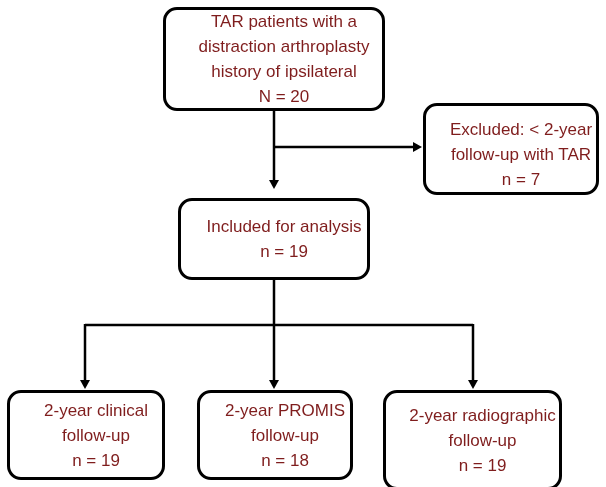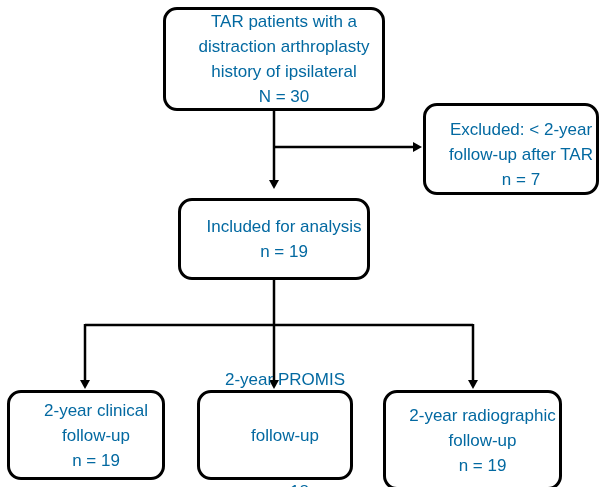--- a/index.html
+++ b/index.html
@@ -26,21 +26,21 @@
     position: absolute;
     box-sizing: border-box;
     border: 3px solid #000000;
     border-radius: 14px;
     background: #ffffff;
     display: flex;
     flex-direction: column;
     align-items: center;
     justify-content: center;
     text-align: center;
-    color: #0369a1;
+    color: #7f1d1d;
     font-size: 17px;
     line-height: 25px;
     font-weight: 400;
     padding-left: 20px;
   }
   .box .line {
     display: block;
     white-space: nowrap;
   }
 </style>
@@ -64,41 +64,41 @@
       <polygon points="274,389 269,380 279,380"></polygon>
       <polygon points="85,389 80,380 90,380"></polygon>
       <polygon points="473,389 468,380 478,380"></polygon>
     </g>
   </svg>
 
   <div class="box" style="left:163px; top:7px; width:222px; height:104px; line-height:25px;">
     <span class="line">TAR patients with a</span>
     <span class="line">distraction arthroplasty</span>
     <span class="line">history of ipsilateral</span>
-    <span class="line">N = 30</span>
+    <span class="line">N = 20</span>
   </div>
 
   <div class="box" style="left:423px; top:103px; width:176px; height:92px;justify-content:flex-end;">
     <span class="line">Excluded: &lt; 2-year</span>
-    <span class="line">follow-up after TAR</span>
+    <span class="line">follow-up with TAR</span>
     <span class="line">n = 7</span>
   </div>
 
   <div class="box" style="left:178px; top:198px; width:192px; height:82px;">
     <span class="line">Included for analysis</span>
     <span class="line">n = 19</span>
   </div>
 
   <div class="box" style="left:7px; top:390px; width:158px; height:90px;justify-content:center;">
     <span class="line">2-year clinical</span>
     <span class="line">follow-up</span>
     <span class="line">n = 19</span>
   </div>
 
-  <div class="box" style="left:197px; top:390px; width:156px; height:90px;gap:31px;">
+  <div class="box" style="left:197px; top:390px; width:156px; height:90px;">
     <span class="line">2-year PROMIS</span>
     <span class="line">follow-up</span>
     <span class="line">n = 18</span>
   </div>
 
   <div class="box" style="left:383px; top:390px; width:179px; height:100px;">
     <span class="line">2-year radiographic</span>
     <span class="line">follow-up</span>
     <span class="line">n = 19</span>
   </div>

